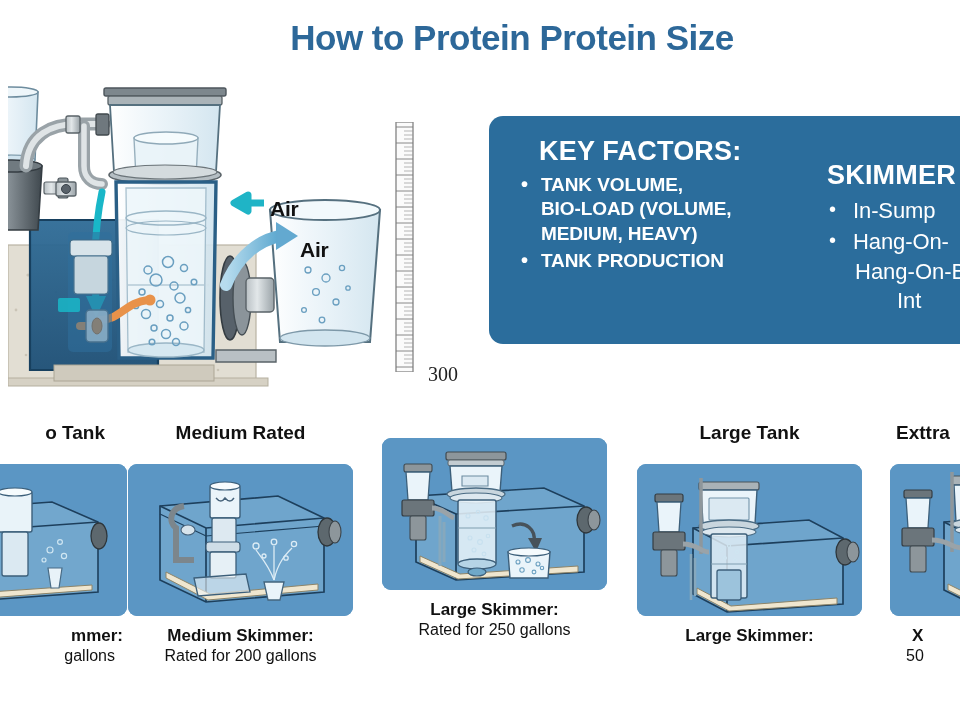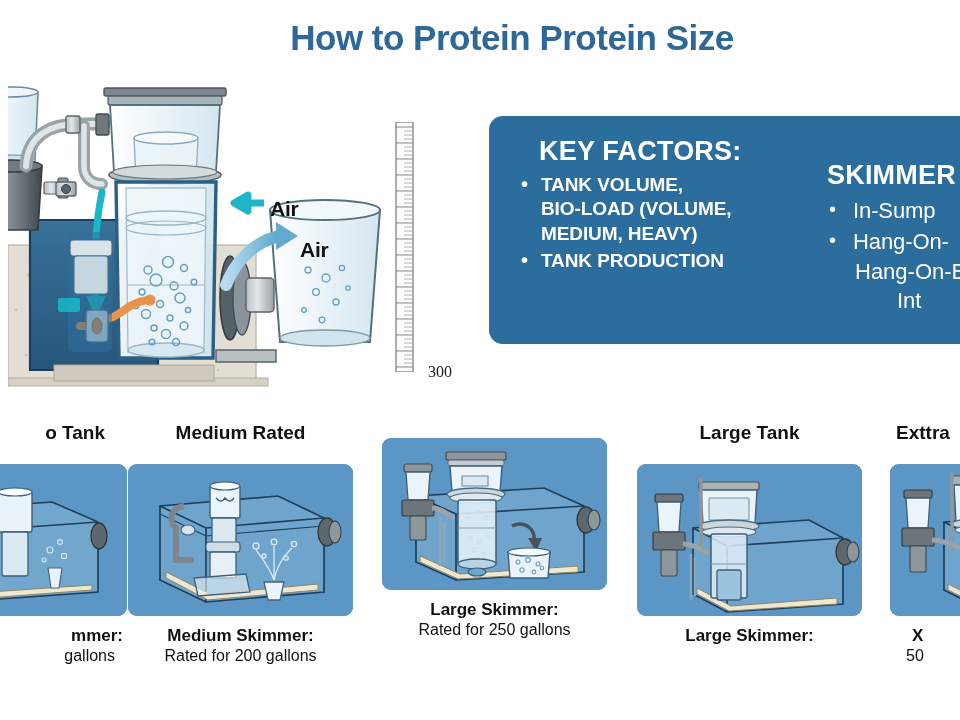--- a/index.html
+++ b/index.html
@@ -51,21 +51,21 @@
   }
   #air-label-1 { left: 262px; top: 127px; }
   #air-label-2 { left: 292px; top: 168px; }
 
   
   #ruler-group { position: absolute; left: 390px; top: 122px; }
   #ruler-value {
     position: absolute;
     left: 428px;
     top: 363px;
-    font-size: 16px;
+    font-size: 20px;
     color: #222;
     font-family: "Liberation Serif", serif;
   }
 
   
   #key-panel {
     position: absolute;
     left: 489px;
     top: 116px;
     width: 492px;

